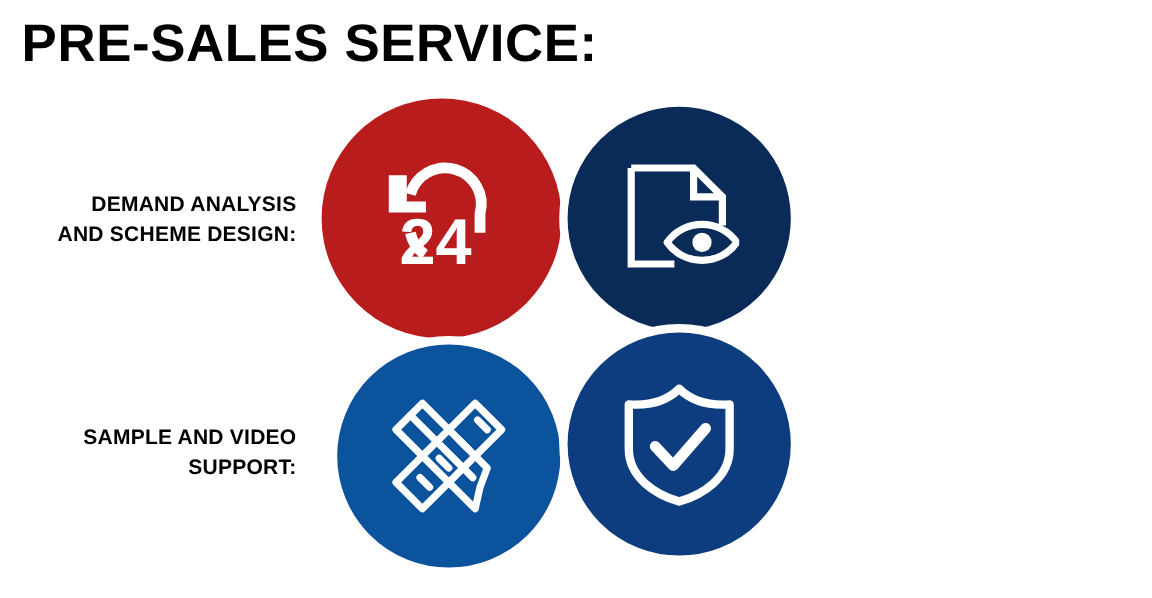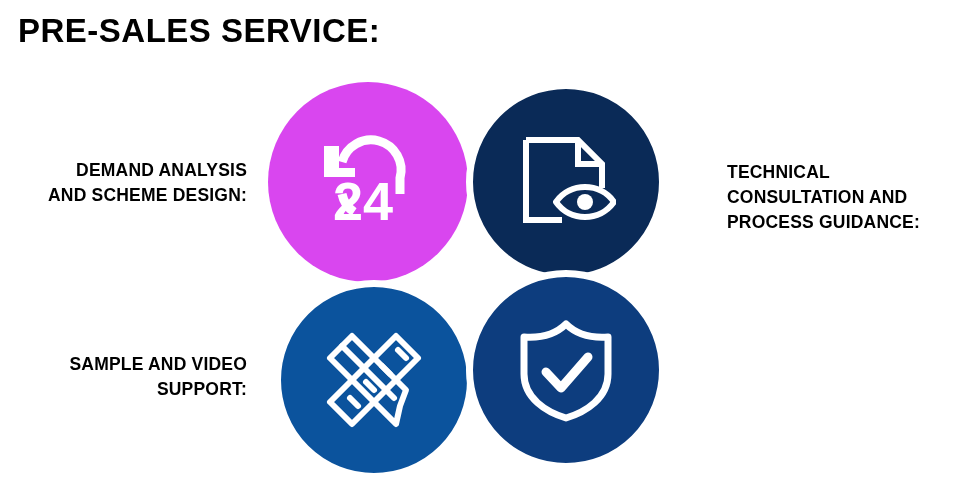--- a/index.html
+++ b/index.html
@@ -16,21 +16,21 @@
     height: 498px;
     background: #ffffff;
     overflow: hidden;
   }
 
   
   #page-title {
     position: absolute;
     left: 18px;
     top: 12px;
-    font-size: 33px;
+    font-size: 44px;
     font-weight: bold;
     letter-spacing: 0.5px;
     color: #000000;
     font-family: "Liberation Sans", sans-serif;
     white-space: nowrap;
   }
 
   
   #circle-cluster {
     position: absolute;
@@ -49,21 +49,21 @@
     justify-content: center;
     box-sizing: border-box;
   }
   .ring {
     border: 7px solid #ffffff;
   }
   
   #circle-demand {
     left: 0px;
     top: 0px;
-    background: #d946ef;
+    background: #b91c1c;
     z-index: 1;
     text-decoration: underline;
   }
   
   #circle-technical {
     left: 198px;
     top: 0px;
     background: #0a2a57;
     z-index: 2;
   }
@@ -186,21 +186,18 @@
           <path d="M28 54 L43 70 L70 39" stroke="#ffffff" stroke-width="9" fill="none" stroke-linecap="round" stroke-linejoin="round"></path>
         </svg>
       </span>
     </div>
 
   </div>
 
   <div class="label label-left" id="label-demand">DEMAND ANALYSIS
 AND SCHEME DESIGN:</div>
 
-  <div class="label label-right" id="label-technical">TECHNICAL
-CONSULTATION AND
-PROCESS GUIDANCE:</div>
 
   <div class="label label-left" id="label-sample">SAMPLE AND VIDEO
 SUPPORT:</div>
 
 
 </div>
 
 </body></html>

